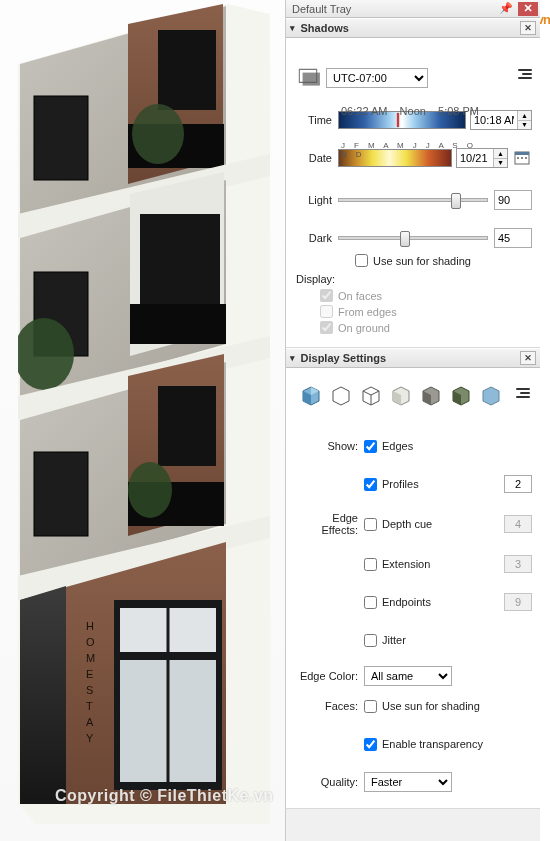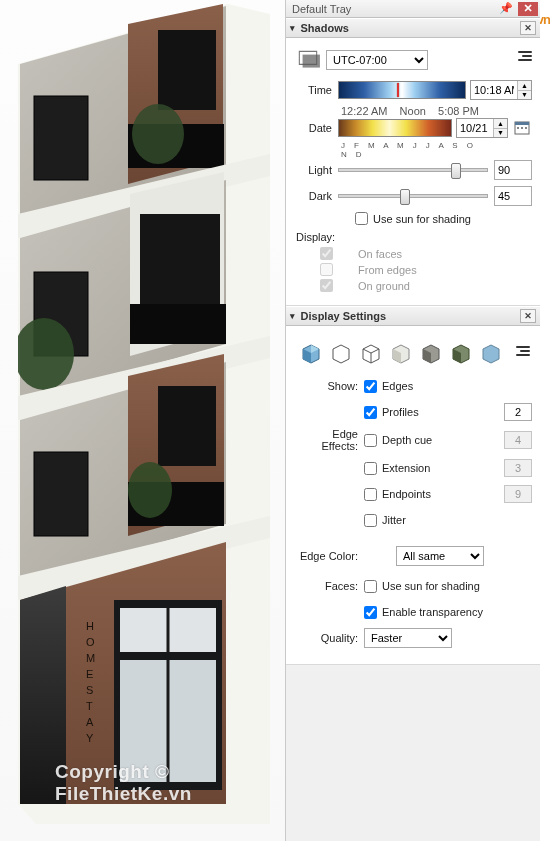--- a/index.html
+++ b/index.html
@@ -5,35 +5,35 @@
 * { box-sizing: border-box; margin: 0; padding: 0; font-family: "Segoe UI", Tahoma, sans-serif; font-size: 11px; }
 body { width: 550px; height: 841px; position: relative; background: #fff; overflow: hidden; }
 
 .viewport { position: absolute; left: 0; top: 0; width: 285px; height: 841px; background: linear-gradient(#fdfdfd,#f8f8f8); }
 .building { position:absolute; left:18px; top:4px; width:252px; height:820px; }
 .building svg { width:100%; height:100%; }
 
 .watermark-top { position:absolute; right:0; top:4px; font-weight:bold; font-size:22px; color:#0077c8; letter-spacing:-1px;}
 .watermark-top .grey{color:#9aa0a5;}
 .watermark-top .orange{color:#e58a1f; font-size:13px;}
-.watermark-bottom { position:absolute; left:55px; bottom:36px; font-size:19px; font-weight:bold; color:rgba(255,255,255,.85); letter-spacing:.5px; text-shadow:0 0 2px rgba(0,0,0,.3);}
+.watermark-bottom { position:absolute; left:55px; bottom:36px; font-size:16px; font-weight:bold; color:rgba(255,255,255,.85); letter-spacing:.5px; text-shadow:0 0 2px rgba(0,0,0,.3);}
 
 .tray { position: absolute; left: 285px; top: 0; width: 255px; height: 841px; background: #f0f0f0; border-left: 1px solid #c9c9c9; }
 .titlebar { height: 18px; background: linear-gradient(#f7f7f7,#e6e6e6); border-bottom: 1px solid #c0c0c0; display:flex; align-items:center; padding:0 2px 0 6px; color:#555; }
 .titlebar .spacer{flex:1;}
 .titlebar .tb-btn{width:20px;height:14px;display:flex;align-items:center;justify-content:center;margin-left:2px;border:1px solid transparent;}
 .titlebar .close{background:#c75050;color:#fff;font-weight:bold;}
 
 .panel-header{height:20px;background:linear-gradient(#f4f4f4,#e3e3e3);border-top:1px solid #fff;border-bottom:1px solid #c0c0c0;display:flex;align-items:center;padding:0 4px;font-weight:bold;color:#333;}
 .panel-header .tri{margin-right:6px;font-size:9px;}
 .panel-header .spacer{flex:1;}
 .panel-header .xbtn{width:16px;height:14px;border:1px solid #b0b0b0;background:#f5f5f5;display:flex;align-items:center;justify-content:center;font-size:9px;color:#444;}
 
 .panel-body{background:#fff;border-bottom:1px solid #d9d9d9;padding:8px 8px 10px 8px; position:relative;}
-.row{display:flex;align-items:center;margin-bottom:6px;min-height:20px;}
+.row{display:flex;align-items:center;margin-bottom:6px;min-height:20px;margin-top:18px;}
 .row .lbl{width:44px;text-align:right;padding-right:6px;color:#222;}
 .row .lbl-wide{width:70px;text-align:right;padding-right:6px;color:#222;}
 .row .lbl-mid{width:58px;text-align:right;padding-right:6px;color:#222;}
 
 .tz-icon{width:28px;height:28px;margin-right:4px;display:flex;align-items:center;justify-content:center;}
 .tz-icon svg{width:26px;height:26px;}
 select.combo{height:20px;border:1px solid #aaa;background:#fff;padding:0 2px;font-size:11px;}
 .tz-select{width:102px;}
 .flag-btn{width:18px;height:18px;margin-left:auto;display:flex;flex-direction:column;gap:2px;align-items:flex-end;}
 .flag-btn span{display:block;width:14px;height:2px;background:#333;border-radius:1px;}
@@ -52,21 +52,21 @@
 .spin .spins div:first-child{border-bottom:1px solid #bbb;}
 .date-pick{width:20px;height:20px;margin-left:4px;display:flex;align-items:center;justify-content:center;border:1px solid transparent;}
 .date-pick svg{width:16px;height:16px;}
 
 .slider-track{flex:1;height:4px;background:#d8d8d8;border:1px solid #aaa;position:relative;margin-right:6px;}
 .slider-thumb{position:absolute;top:-6px;width:10px;height:16px;background:linear-gradient(#fafafa,#d7d7d7);border:1px solid #7a7a7a;border-radius:2px;}
 .valbox{width:38px;height:20px;border:1px solid #aaa;padding:0 3px;display:flex;align-items:center;background:#fff;}
 
 .chk{display:flex;align-items:center;margin:3px 0;color:#222;}
 .chk input{margin-right:5px;}
-.chk.disabled{color:#9a9a9a;gap:20px;}
+.chk.disabled{color:#9a9a9a;}
 .chk.disabled input{accent-color:#bbb;}
 
 .display-label{margin:6px 0 4px 2px;color:#222;}
 .sub-chk{margin-left:26px;}
 
 .style-icons{display:flex;gap:4px;padding:6px 4px 10px 4px;}
 .cube{width:26px;height:26px;display:flex;align-items:center;justify-content:center;}
 .cube svg{width:24px;height:24px;}
 
 .numbox{width:28px;height:18px;border:1px solid #aaa;background:#fff;display:flex;align-items:center;justify-content:center;margin-left:auto;}
@@ -184,21 +184,21 @@
         </div>
       <div class="spin">
         <input value="10:18 AM" style="">
         <div class="spins">
             <div>▲</div>
             <div>▼</div>
           </div>
       </div>
     </div>
     <div class="time-labels">
-      <span>12:22 AM</span>
+      <span>06:22 AM</span>
         <span>Noon</span>
         <span>5:08 PM</span>
     </div>
 
     <div class="row" style="margin-top:18px;">
       <div class="lbl">Date</div>
       <div class="date-grad"></div>
       <div class="spin">
         <input style="width: 36px;" value="10/21">
         <div class="spins">
@@ -354,21 +354,21 @@
       <div class="numbox disabled">9</div>
     </div>
     <div class="row">
         <div class="lbl-wide"></div>
       <label class="chk">
           <input type="checkbox" style="">
           <span>Jitter</span>
         </label>
     </div>
 
-    <div class="row" style="margin-top:16px;gap:32px;">
+    <div class="row" style="margin-top:16px;">
         <div class="lbl-wide">Edge Color:</div>
       <select class="combo edge-color-sel"><option>All same</option></select>
     </div>
 
     <div class="row" style="margin-top:10px;">
         <div class="lbl-wide">Faces:</div>
       <label class="chk">
           <input type="checkbox" style="">
           <span>Use sun for shading</span>
         </label>

